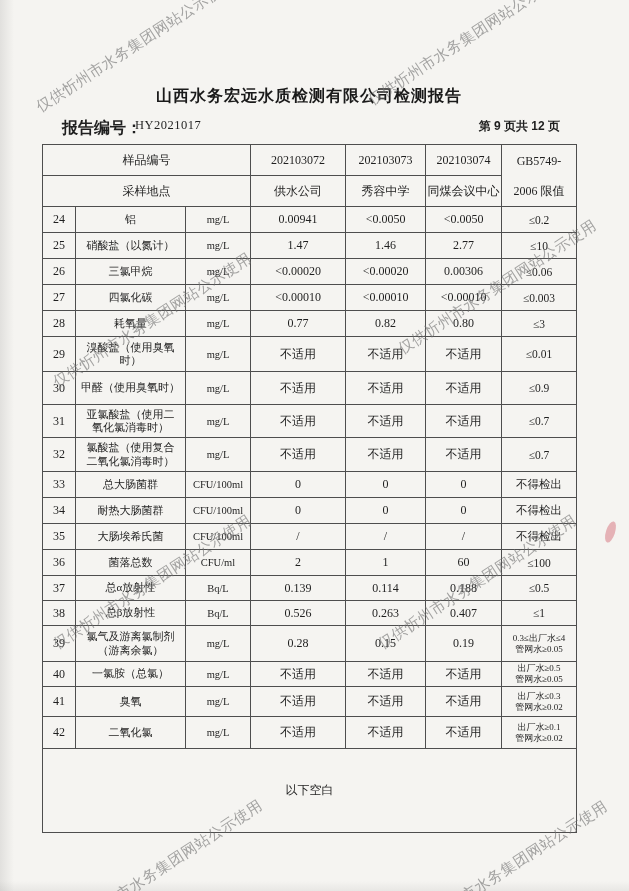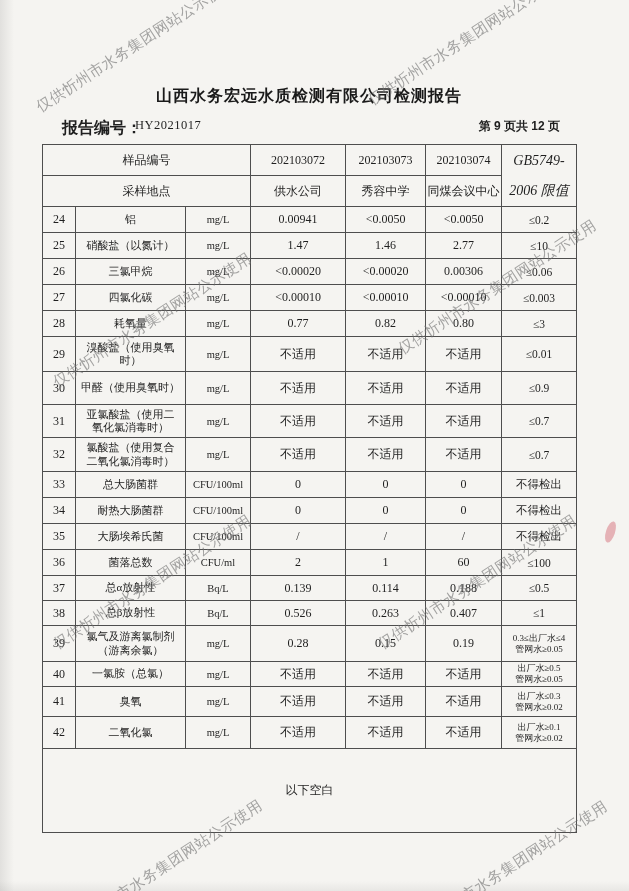--- a/index.html
+++ b/index.html
@@ -43,21 +43,21 @@
   
   table.report {
     position:absolute; left:42px; top:144px; width:534px; z-index:1;
     border-collapse:collapse; table-layout:fixed;
   }
   table.report th, table.report td {
     border:1px solid #4e4e4e; text-align:center; vertical-align:middle;
     padding:0; font-weight:normal; overflow:hidden;
   }
   thead th { font-size:12px; }
-  .gb-line { height:30px; line-height:30px; font-size:14px;font-style:italic; }
+  .gb-line { height:30px; line-height:30px; font-size:12px; }
   .c-no   { font-size:12px; }
   .c-name { text-align:left; padding:1px 3px 1px 7px; font-size:11px; line-height:13.5px; white-space:pre-line; }
   .c-unit { font-size:10.5px; }
   .c-val  { font-size:12px; }
   .c-limit{ font-size:11.5px; }
   .limit-line { font-size:9px; line-height:11px; }
   .blank-cell { text-align:left; vertical-align:top; padding:12px 0 0 13px; font-size:12px; }
   
   .scan-artifact-red {
     position:absolute; left:606px; top:521px; width:9px; height:22px; z-index:7;

